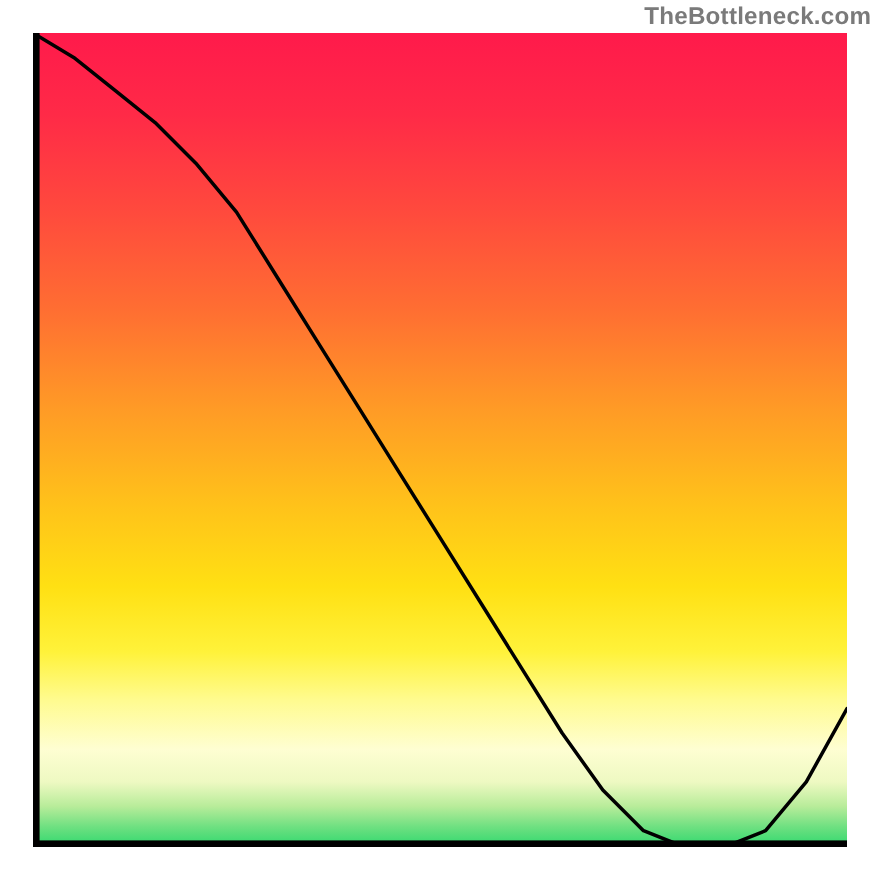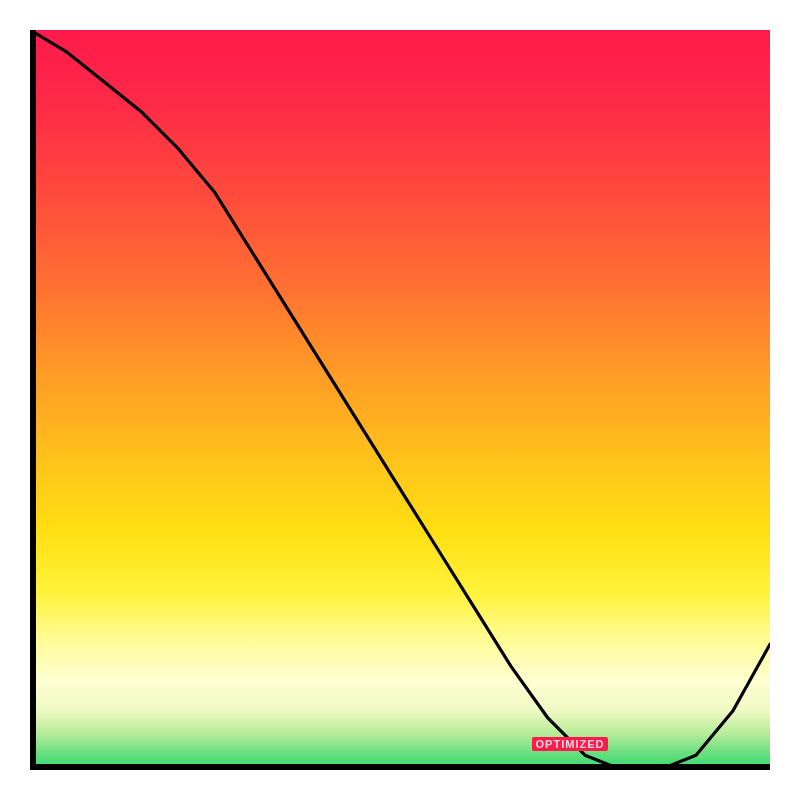--- a/index.html
+++ b/index.html
@@ -102,32 +102,30 @@
     letter-spacing: 1px;
     padding: 1px 4px;
     border-radius: 2px;
   }
 </style>
 </head>
 <body>
 
 <div class="stage">
 
+  <div class="watermark">TheBottleneck.com</div>
 
   <div class="plot-frame">
 
     <div class="gradient-bg"></div>
 
     <svg class="curve-svg" viewBox="0 0 740 740" preserveAspectRatio="none">
       <path fill="none" stroke="#000000" stroke-width="3.2" stroke-linejoin="round" stroke-linecap="round" d="M0.0 0.0 L37.0 22.2 L74.0 51.8 L111.0 81.4 L148.0 118.4 L185.0 162.8 L222.0 222.0 L259.0 281.2 L296.0 340.4 L333.0 399.6 L370.0 458.8 L407.0 518.0 L444.0 577.2 L481.0 636.4 L518.0 688.2 L555.0 725.2 L592.0 740.0 L629.0 740.0 L666.0 725.2 L703.0 680.8 L740.0 614.2"></path>
     </svg>
 
-    <div class="bottom-label">
-      <span class="pill">OPTIMIZED</span>
-    </div>
 
     <div class="axes">
       <div class="axis-left"></div>
       <div class="axis-bottom"></div>
     </div>
 
   </div>
 </div>
 
 </body></html>

